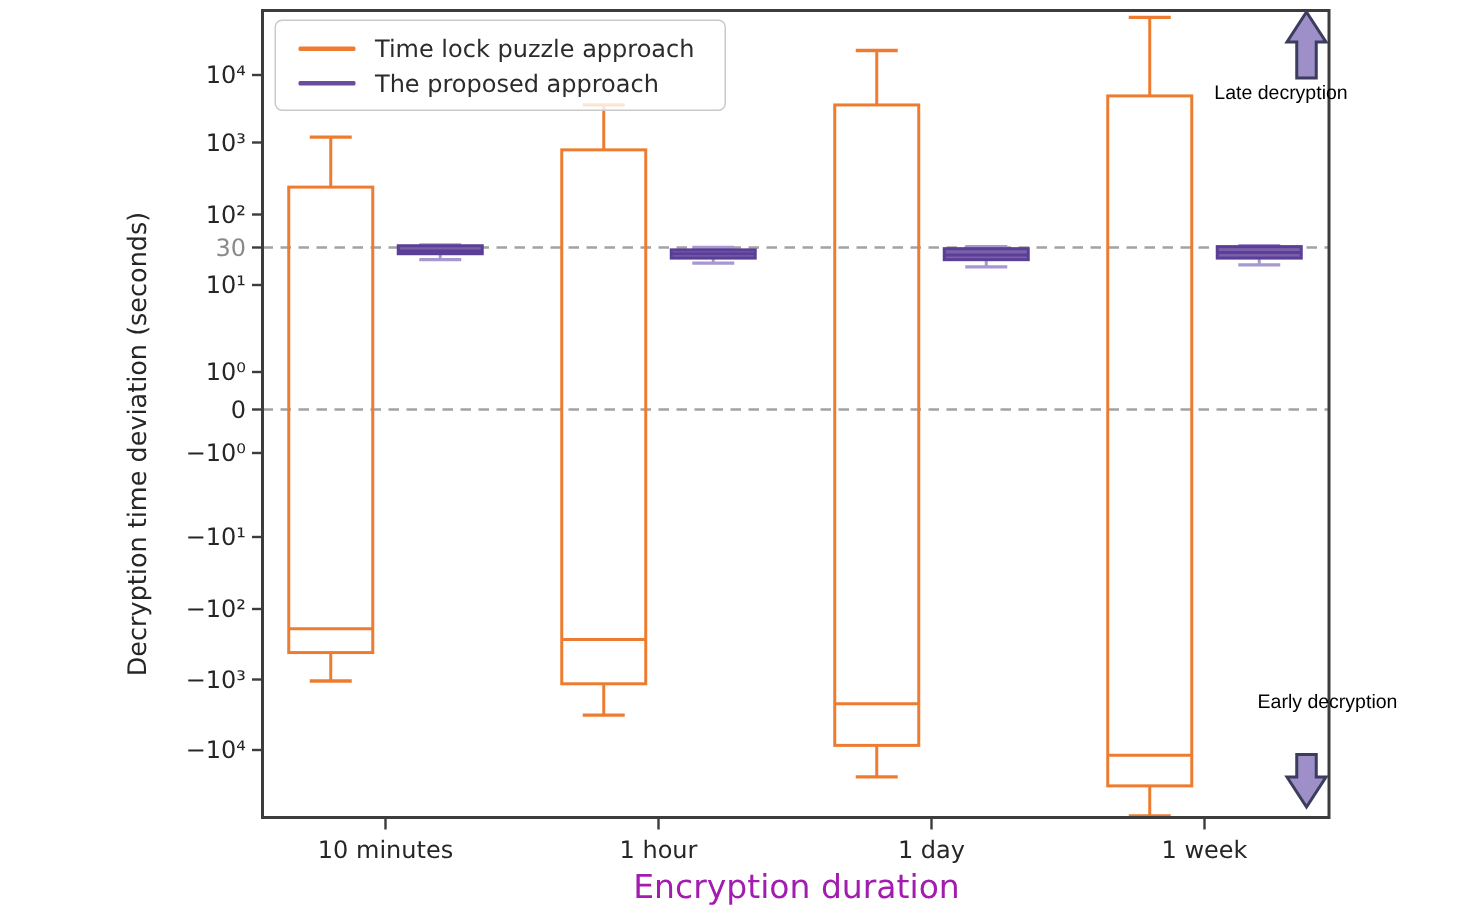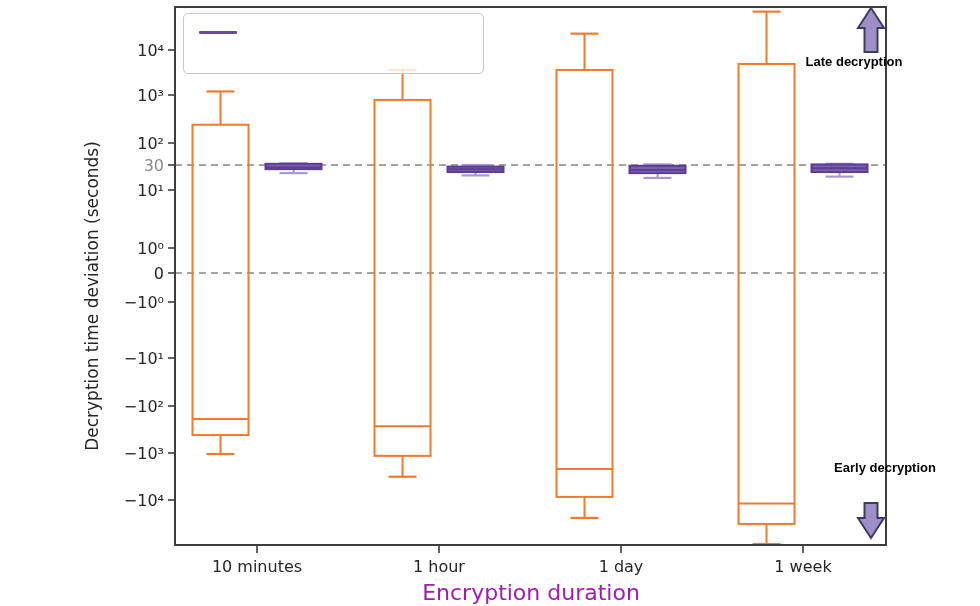--- a/index.html
+++ b/index.html
@@ -21,21 +21,21 @@
     position:absolute;left:183px;top:13px;width:301px;height:61px;
     box-sizing:border-box;border:1px solid #c9c9c9;border-radius:5px;
     background:rgba(255,255,255,0.8);padding:7px 10px 6px 10px;
     display:flex;flex-direction:column;justify-content:space-between;
   }
   .legend-row{display:flex;align-items:center;height:23px;}
   .legend-line{display:inline-block;width:38px;height:3px;margin-left:5px;margin-right:13px;border-radius:1px;}
   .legend-label{font-size:16px;color:#2b2b2b;line-height:1;}
   .annot{
     position:absolute;width:110px;text-align:center;
-    font-family:"Liberation Sans",sans-serif;font-weight:bold;
+    font-family:"Liberation Sans",sans-serif;font-weight:normal;
     font-size:13px;line-height:1.38;color:#000000;
   }
   .annot-late{left:799px;top:53px;}
   .annot-early{left:799px;top:459px;margin-left:31px;}
 </style>
 </head>
 <body>
 
 <div class="fig">
   <svg id="chart" width="980" height="606" viewBox="0 0 980 606">
@@ -142,19 +142,24 @@
       <polygon points="871,8 884,28 877.5,28 877.5,52 864.5,52 864.5,28 858,28" fill="#9F8FC9" stroke="#3A3D5C" stroke-width="2" stroke-linejoin="miter"></polygon>
       <polygon points="871,538 858,518 864.5,518 864.5,503 877.5,503 877.5,518 884,518" fill="#9F8FC9" stroke="#3A3D5C" stroke-width="2" stroke-linejoin="miter"></polygon>
     </svg>
 
   <div class="ylabel">Decryption time deviation (seconds)</div>
 
   <div class="xlabel">Encryption duration</div>
 
   <div class="legend">
     <div class="legend-row">
+      <span class="legend-line" style="background: rgb(237, 124, 48);"></span>
+      <span class="legend-label">Time lock puzzle approach</span>
+    </div>
+    <div class="legend-row">
       <span class="legend-line" style="background: rgb(106, 76, 156);"></span>
+      <span class="legend-label">The proposed approach</span>
     </div>
   </div>
 
   <div class="annot annot-late">Late decryption</div>
   <div class="annot annot-early">Early decryption</div>
 </div>
 
 </body></html>

